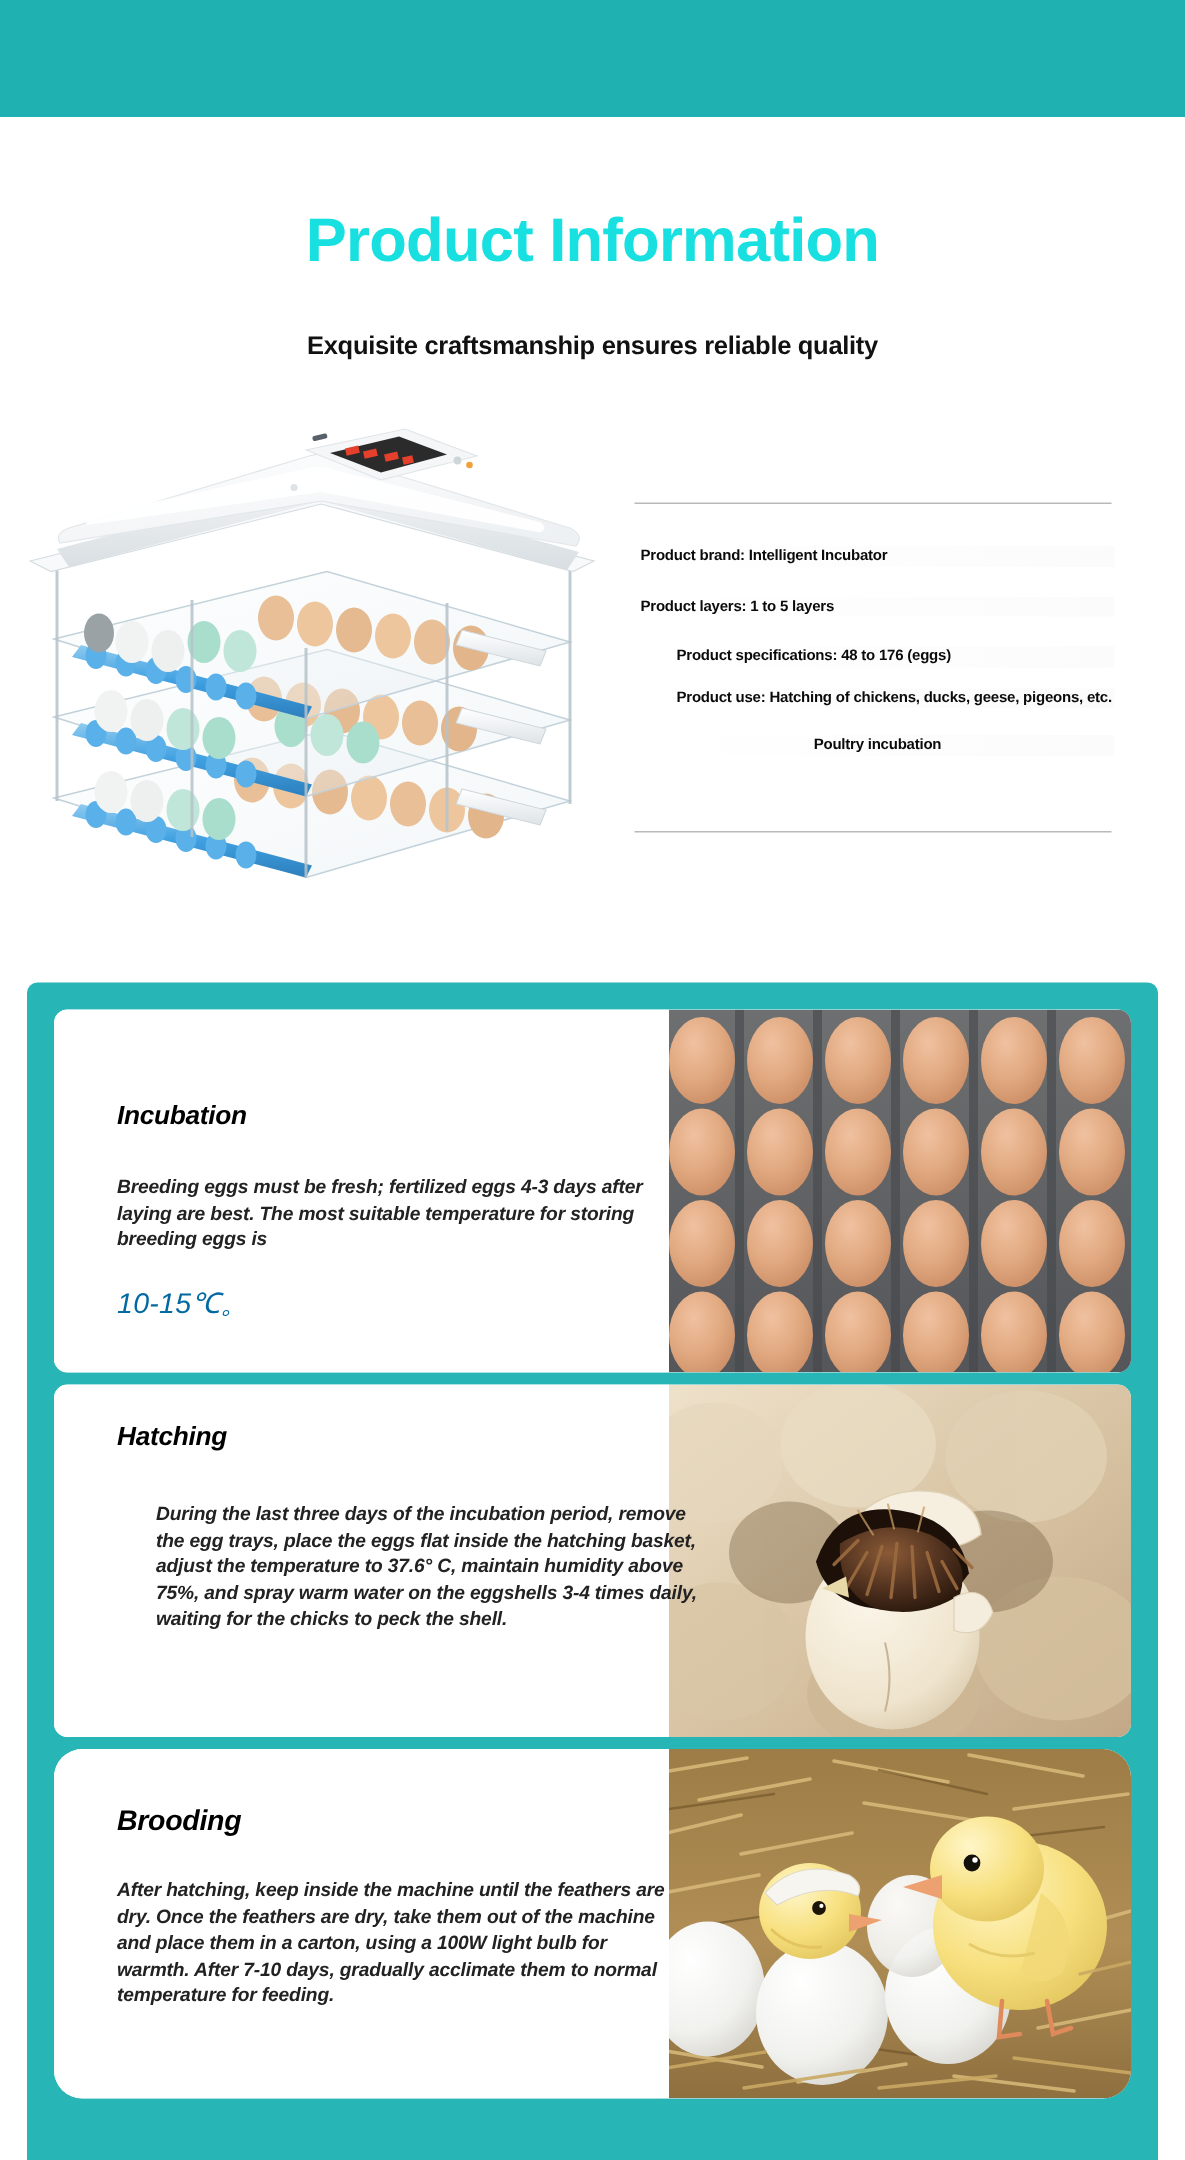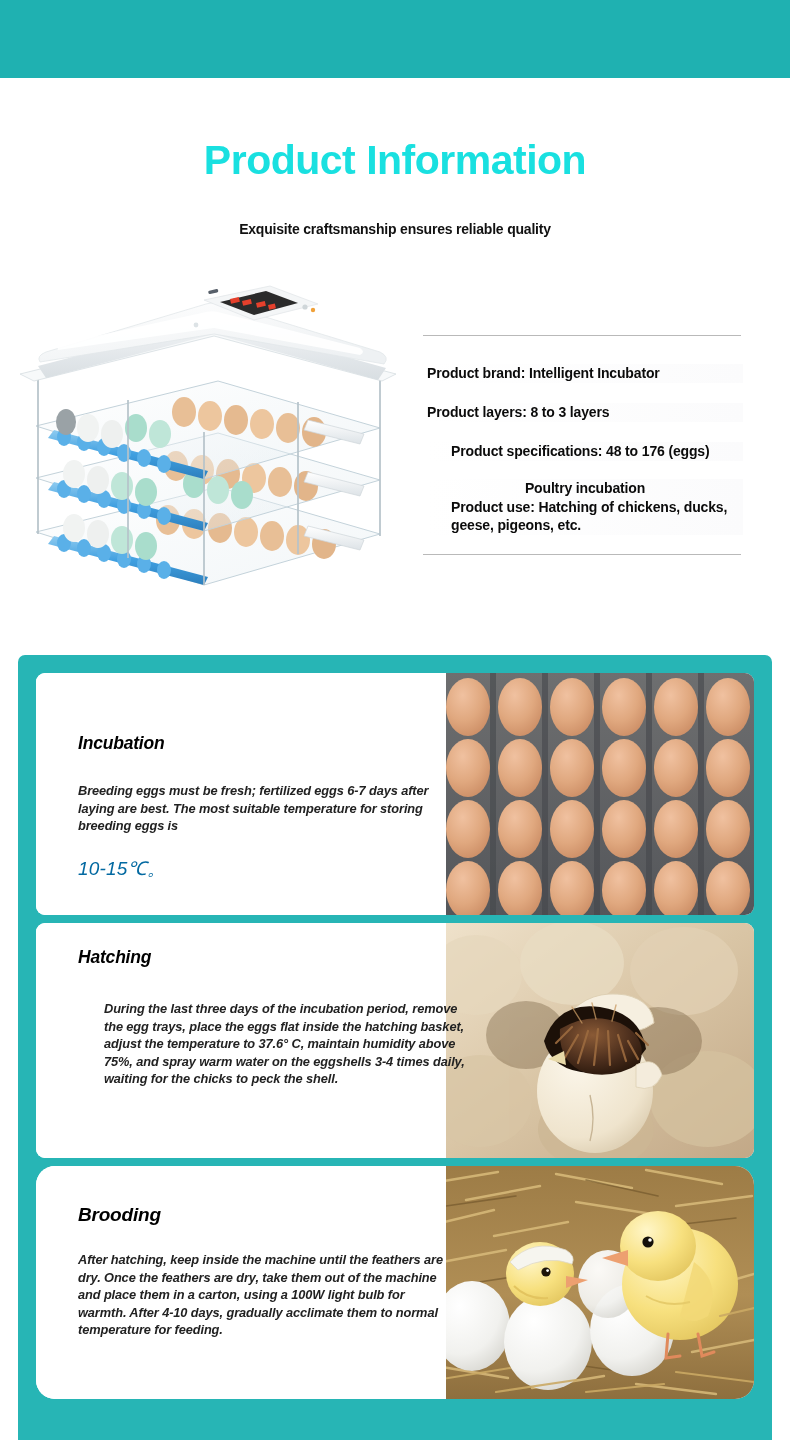--- a/index.html
+++ b/index.html
@@ -30,21 +30,21 @@
   .page-title {
     margin-top: 62px;
     font-size: 41px;
     font-weight: bold;
     letter-spacing: -0.5px;
     color: #19e0e0;
     line-height: 1;
   }
   .page-subtitle {
     margin-top: 40px;
-    font-size: 14px;
+    font-size: 17px;
     font-weight: bold;
     color: #111111;
     letter-spacing: -0.2px;
   }
 
   
   .showcase {
     position: absolute;
     left: 0; top: 278px;
     width: 790px; height: 350px;
@@ -71,21 +71,21 @@
   .spec-rule {
     width: 318px; height: 1px;
     background: #b9b9b9;
   }
   .spec-rule.bottom { margin-top: 0; }
   .spec-items {
     padding: 28px 0 20px 4px;
     height: 218px;
   }
   .spec-line {
-    font-size: 14px;
+    font-size: 10px;
     font-weight: bold;
     color: #0b0b0b;
     line-height: 1.35;
     letter-spacing: -0.15px;
     margin-bottom: 20px;
     background: linear-gradient(90deg,#ffffff 0%,#fbfbfc 100%);
   }
   .spec-line.tight { margin-bottom: 14px; padding-left: 24px; }
   .spec-line.center {
     text-align: center;
@@ -328,35 +328,35 @@
         <circle cx="305" cy="28" r="2.2" fill="#f0a13a"></circle>
         <rect x="200" y="9" width="10" height="3.4" rx="1.4" fill="#58606a" transform="rotate(-13 200 9)"></rect>
       </g>
     </svg>
   </div>
 
   <div class="spec-block">
     <div class="spec-rule"></div>
     <div class="spec-items">
       <div class="spec-line">Product brand: Intelligent Incubator</div>
-      <div class="spec-line">Product layers: 8 to 3 layers</div>
+      <div class="spec-line">Product layers: 1 to 5 layers</div>
       <div class="spec-line tight">Product specifications: 48 to 176 (eggs)</div>
+      <div class="spec-line tight">Product use: Hatching of chickens, ducks, geese, pigeons, etc.</div>
       <div class="spec-line center">Poultry incubation</div>
-      <div class="spec-line tight">Product use: Hatching of chickens, ducks, geese, pigeons, etc.</div>
     </div>
     <div class="spec-rule bottom"></div>
   </div>
 </div>
 
 <div class="panel">
 
   <div class="card card-1">
     <div class="card-text">
       <div class="card-title">Incubation</div>
-      <div class="card-body">Breeding eggs must be fresh; fertilized eggs 6-7 days after laying are best. The most suitable temperature for storing breeding eggs is</div>
+      <div class="card-body">Breeding eggs must be fresh; fertilized eggs 4-3 days after laying are best. The most suitable temperature for storing breeding eggs is</div>
       <div class="card-extra">10-15℃。</div>
     </div>
     <div class="card-photo">
       <svg viewBox="0 0 310 242" preserveAspectRatio="xMidYMid slice">
         <defs>
           <radialGradient id="eggBrown" cx="0.38" cy="0.3" r="0.8">
             <stop offset="0%" stop-color="#f0c1a0"></stop>
             <stop offset="55%" stop-color="#e0a87f"></stop>
             <stop offset="100%" stop-color="#c98a62"></stop>
           </radialGradient>
@@ -474,21 +474,21 @@
         <path d="M196 142 Q216 132 222 152 Q214 170 196 164 Z" fill="#f4ecdc" stroke="#ddd0b4" stroke-width="0.8"></path>
 
         <path d="M150 172 Q156 196 150 218" stroke="#c7b596" stroke-width="1.4" fill="none"></path>
       </svg>
     </div>
   </div>
 
   <div class="card card-3">
     <div class="card-text">
       <div class="card-title">Brooding</div>
-      <div class="card-body">After hatching, keep inside the machine until the feathers are dry. Once the feathers are dry, take them out of the machine and place them in a carton, using a 100W light bulb for warmth. After 4-10 days, gradually acclimate them to normal temperature for feeding.</div>
+      <div class="card-body">After hatching, keep inside the machine until the feathers are dry. Once the feathers are dry, take them out of the machine and place them in a carton, using a 100W light bulb for warmth. After 7-10 days, gradually acclimate them to normal temperature for feeding.</div>
     </div>
     <div class="card-photo">
       <svg viewBox="0 0 318 233" preserveAspectRatio="xMidYMid slice">
         <defs>
           <linearGradient id="strawBg" x1="0" y1="0" x2="0" y2="1">
             <stop offset="0%" stop-color="#9d7c46"></stop>
             <stop offset="55%" stop-color="#b08e55"></stop>
             <stop offset="100%" stop-color="#8e6f3e"></stop>
           </linearGradient>
           <radialGradient id="eggWhite2" cx="0.34" cy="0.28" r="0.82">

